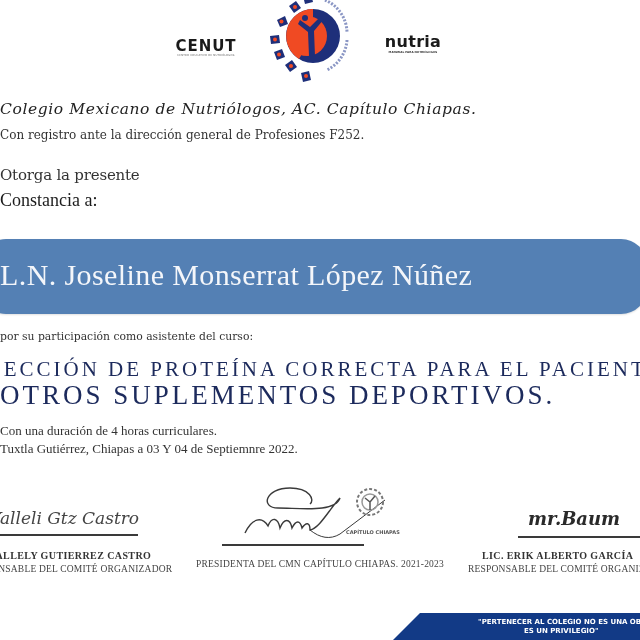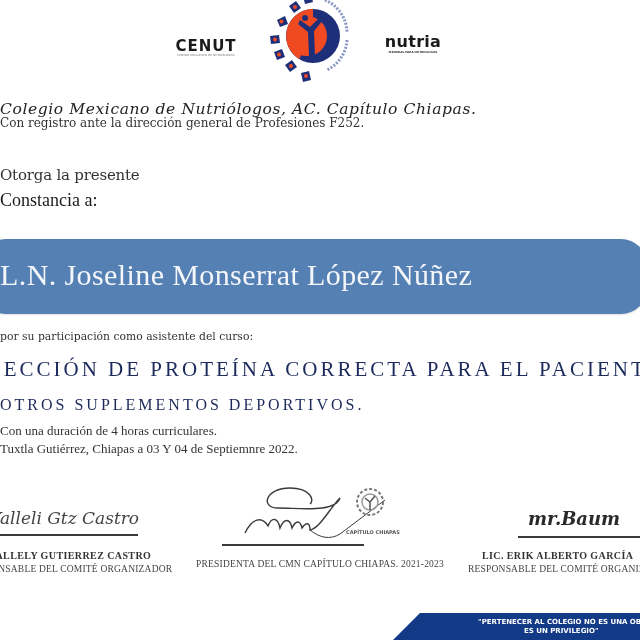--- a/index.html
+++ b/index.html
@@ -13,34 +13,34 @@
   
   .logo-cenut { left: 173px; top: 38px; width: 66px; text-align: center; }
   .logo-cenut .brand { font-family: "DejaVu Sans", sans-serif; font-weight: bold; font-size: 15px; letter-spacing: 1px; color: #1a1a1a; line-height: 16px; }
   .logo-cenut .sub { font-family: "DejaVu Sans", sans-serif; font-size: 2.6px; color: #666; letter-spacing: 0.2px; line-height: 4px; }
   .logo-nutria { left: 381px; top: 34px; width: 64px; text-align: center; }
   .logo-nutria .brand { font-family: "DejaVu Sans", sans-serif; font-weight: bold; font-size: 16px; color: #1a1a1a; line-height: 16px; letter-spacing: 0.3px; }
   .logo-nutria .sub { font-family: "DejaVu Sans", sans-serif; font-size: 2.8px; color: #333; line-height: 4px; font-weight: bold; }
   .logo-cmn { left: 255px; top: -6px; width: 110px; height: 90px; }
 
   .org-title { top: 100px; font-family: "DejaVu Serif", serif; font-style: italic; font-size: 15.5px; letter-spacing: 0.6px; color: #222; }
-  .registro { top: 116px; font-size: 12px; color: #333; }
+  .registro { top: 128px; font-size: 12px; color: #333; }
   .otorga { top: 166px; font-size: 15px; color: #333; letter-spacing: -0.2px; }
   .constancia { top: 190px; font-family: "Liberation Serif", serif; font-size: 18px; color: #1c1c1c; }
 
   .name-band {
     left: -20px; top: 239px; width: 667px; height: 75px;
     background: #5480b4; border-radius: 26px;
     box-shadow: 0 1px 2px rgba(0,0,0,0.12);
   }
   .name-text { top: 258px; font-family: "Liberation Serif", serif; font-size: 30px; color: #f4f6fa; letter-spacing: 0.4px; }
 
   .participacion { top: 330px; font-size: 10.8px; color: #333; }
   .course-1 { top: 357px; left: -28px; width: 700px; font-family: "Liberation Serif", serif; font-size: 21px; letter-spacing: 3px; color: #1c2a5c; }
-  .course-2 { top: 396px; font-family: "Liberation Serif", serif; font-size: 16px; letter-spacing: 3px; color: #1c2a5c; }
+  .course-2 { top: 380px; font-family: "Liberation Serif", serif; font-size: 27px; letter-spacing: 3px; color: #1c2a5c; }
   .duracion { top: 423px; font-family: "Liberation Serif", serif; font-size: 13px; color: #333; }
   .lugar { top: 441px; font-family: "Liberation Serif", serif; font-size: 13px; color: #333; }
 
   .sig-line { height: 1.5px; background: #3a3a3a; }
   .sig-name { font-family: "Liberation Serif", serif; font-weight: bold; font-size: 10px; color: #333; letter-spacing: 0.4px; white-space: nowrap; text-align: center; }
   .sig-role { font-family: "Liberation Serif", serif; font-size: 9.5px; color: #444; letter-spacing: 0.2px; white-space: nowrap; text-align: center; }
   .script { font-family: "DejaVu Serif", serif; font-style: italic; color: #444; white-space: nowrap; }
 
   .footer-banner { left: 390px; top: 613px; width: 260px; height: 30px; }
   .footer-quote { font-family: "DejaVu Sans", sans-serif; font-weight: bold; font-size: 7px; color: #ffffff; white-space: nowrap; text-align: center; line-height: 9px; }

